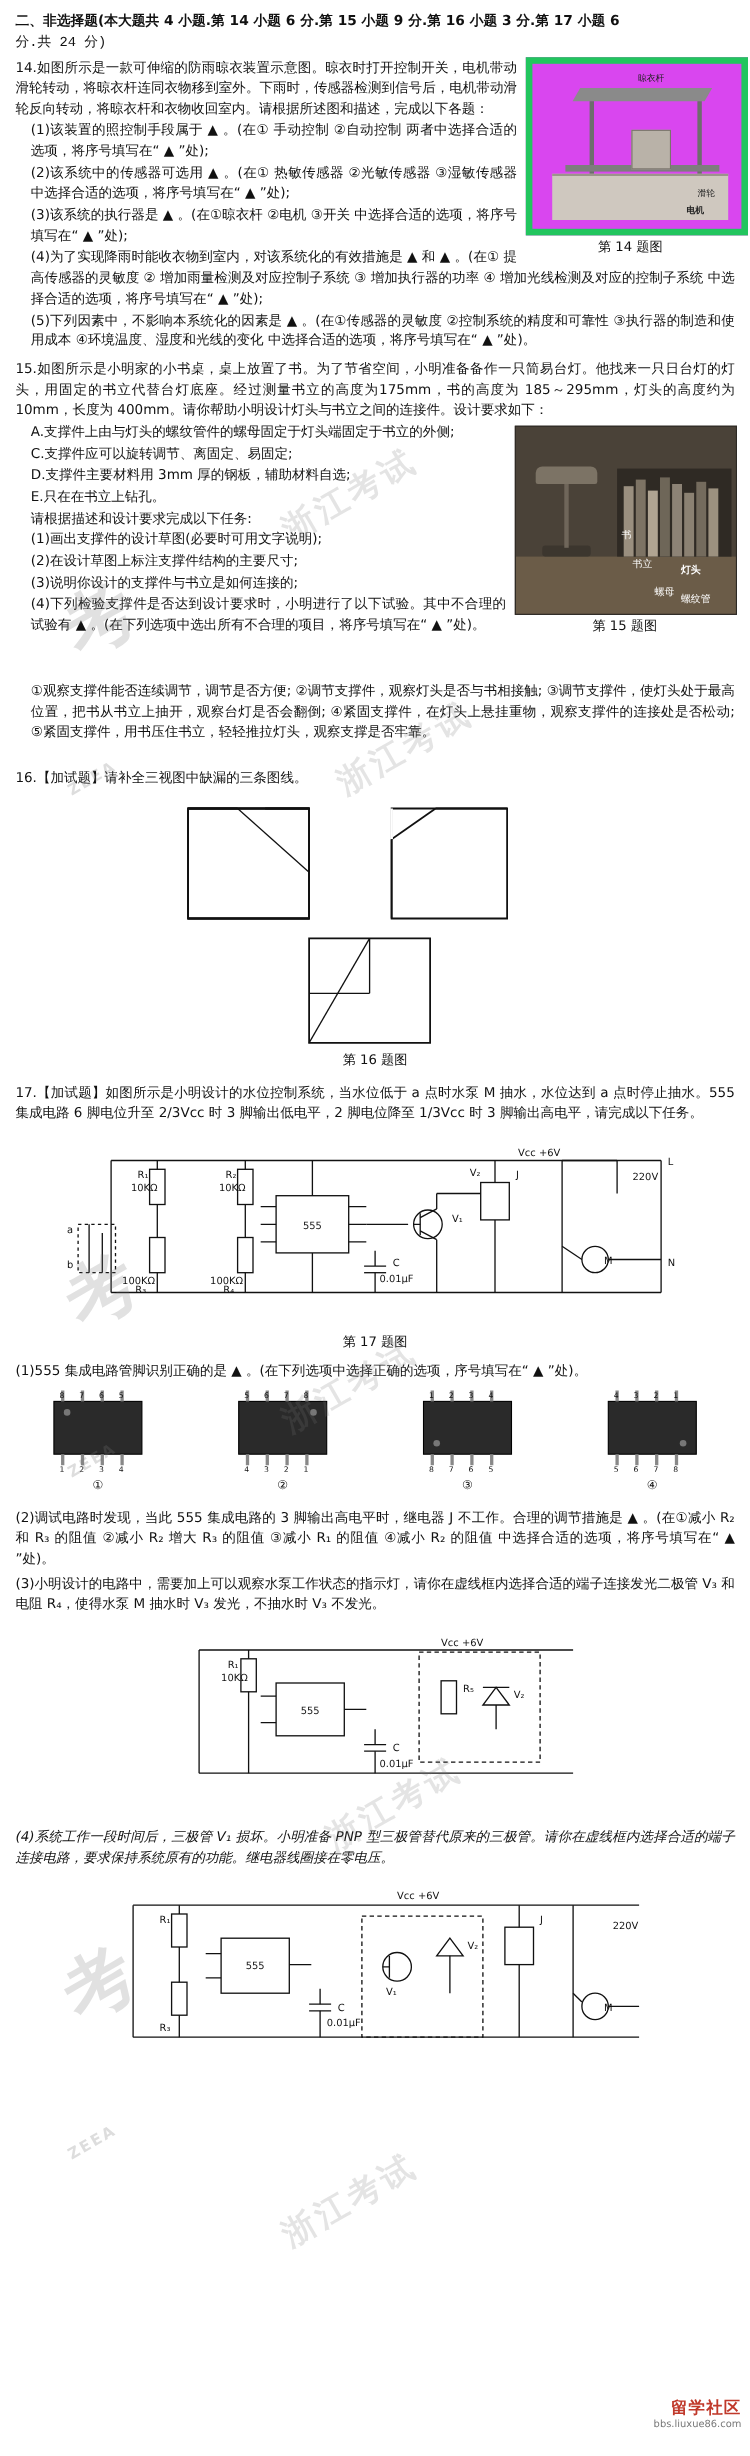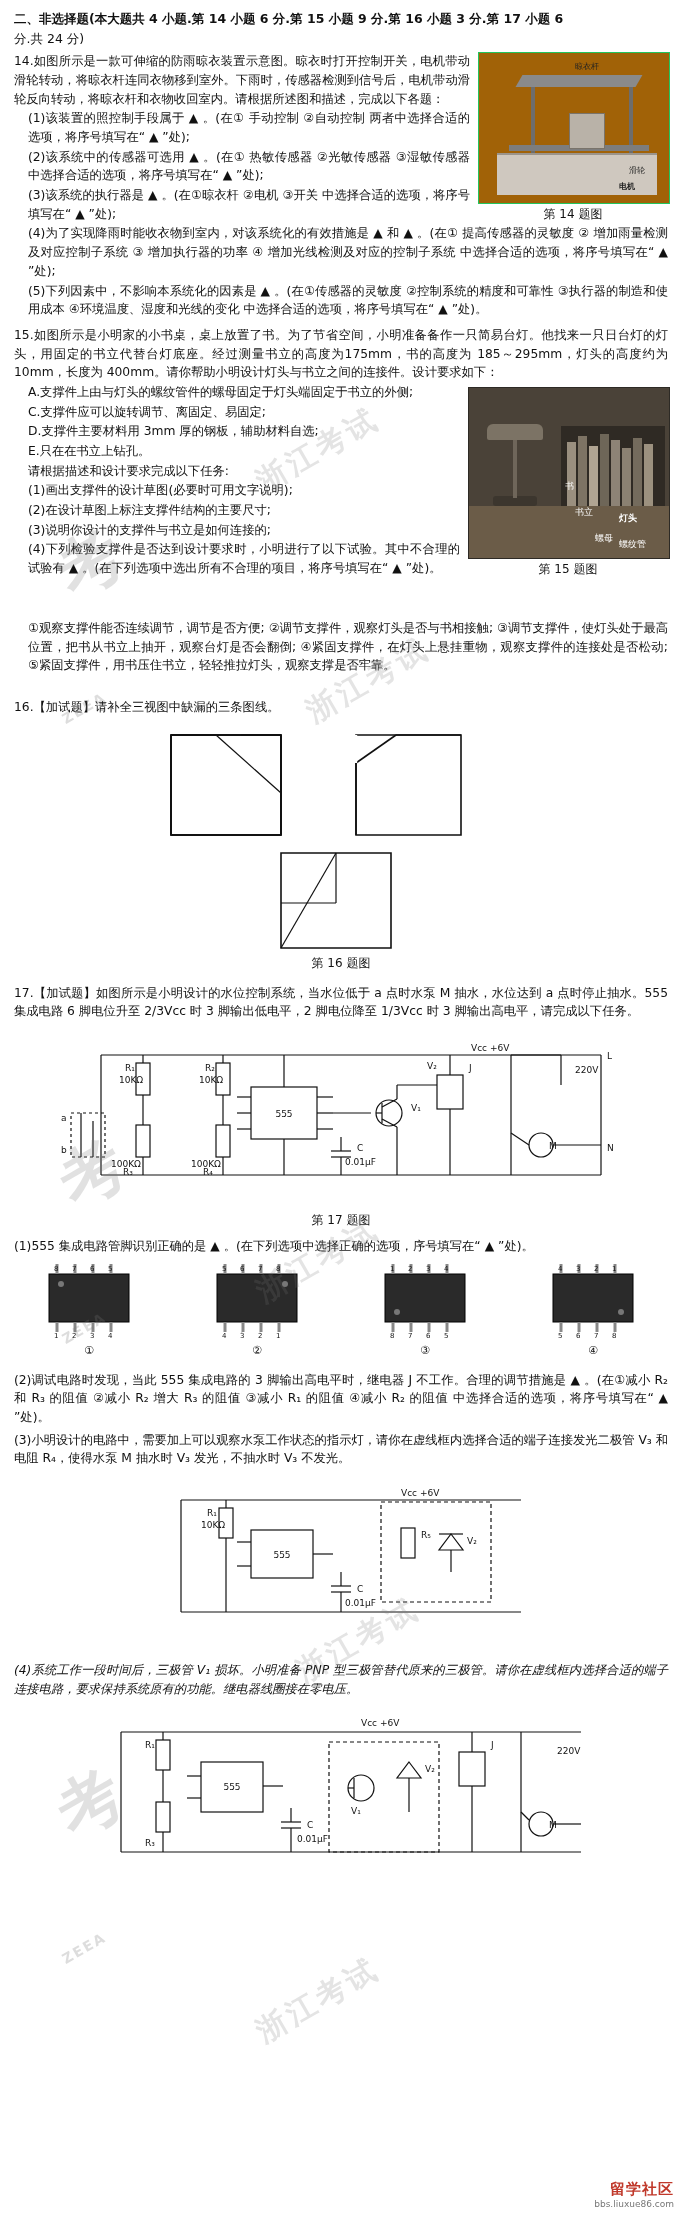--- a/index.html
+++ b/index.html
@@ -1,33 +1,33 @@
 <!DOCTYPE html>
 <html><head>
 <meta charset="utf-8">
 <style>
   html,body{margin:0;padding:0;background:#fff;}
   body{width:682px;font-family:"DejaVu Sans","Liberation Sans",sans-serif;color:#111;}
   .page{position:relative;width:682px;min-height:2233px;padding:10px 14px 20px 14px;box-sizing:border-box;}
   .sec-title{font-size:12.5px;font-weight:bold;line-height:1.45;margin-bottom:2px;}
-  .sec-sub{font-size:12.5px;line-height:1.45;margin-bottom:4px;}
+  .sec-sub{font-size:12.5px;line-height:1.45;margin-bottom:4px;font-family:Liberation Mono, monospace;}
   p.q{font-size:12.3px;line-height:1.52;margin:0 0 1px 0;text-align:justify;}
   .ind2{padding-left:14px;text-indent:-0px;}
   .figcap{font-size:12px;text-align:center;margin-top:2px;}
   .clear{clear:both;}
   .fl-right{float:right;margin-left:8px;}
   
   .wm{position:absolute;pointer-events:none;user-select:none;color:rgba(120,120,120,.20);font-weight:bold;transform:rotate(-30deg);white-space:nowrap;}
   .wm.big{font-size:30px;letter-spacing:4px;}
   .wm.kao{font-size:64px;color:rgba(120,120,120,.22);}
   .wm-zeea{position:absolute;pointer-events:none;user-select:none;transform:rotate(-30deg);}
   .wm-zeea span{display:block;font-size:14px;font-weight:bold;color:rgba(120,120,120,.25);letter-spacing:2px;}
   
   .fig14{width:190px;}
-  .fig14 .box{position:relative;width:190px;height:150px;background:#a16207;border:1px solid #22c55e;overflow:hidden;}
+  .fig14 .box{position:relative;width:190px;height:150px;background:#d946ef;border:6px solid #22c55e;overflow:hidden;}
   .fig14 .roof{position:absolute;left:40px;top:22px;width:120px;height:12px;background:#8a8a8a;transform:skewX(-30deg);}
   .fig14 .pole{position:absolute;left:52px;top:34px;width:4px;height:70px;background:#6d6d6d;}
   .fig14 .pole2{position:absolute;left:150px;top:34px;width:4px;height:70px;background:#6d6d6d;}
   .fig14 .base{position:absolute;left:18px;top:100px;width:160px;height:40px;background:#cfc8bf;border-top:2px solid #9b948b;}
   .fig14 .rail{position:absolute;left:30px;top:92px;width:140px;height:6px;background:#7d7d7d;}
   .fig14 .cart{position:absolute;left:90px;top:60px;width:34px;height:34px;background:#b9b2a8;border:1px solid #7a746b;}
   .fig14 .lbl{position:absolute;font-size:8px;color:#222;}
   
   .fig15{width:200px;}
   .fig15 .photo{position:relative;width:200px;height:170px;background:#4a4238;border:1px solid #2d2a25;overflow:hidden;}

